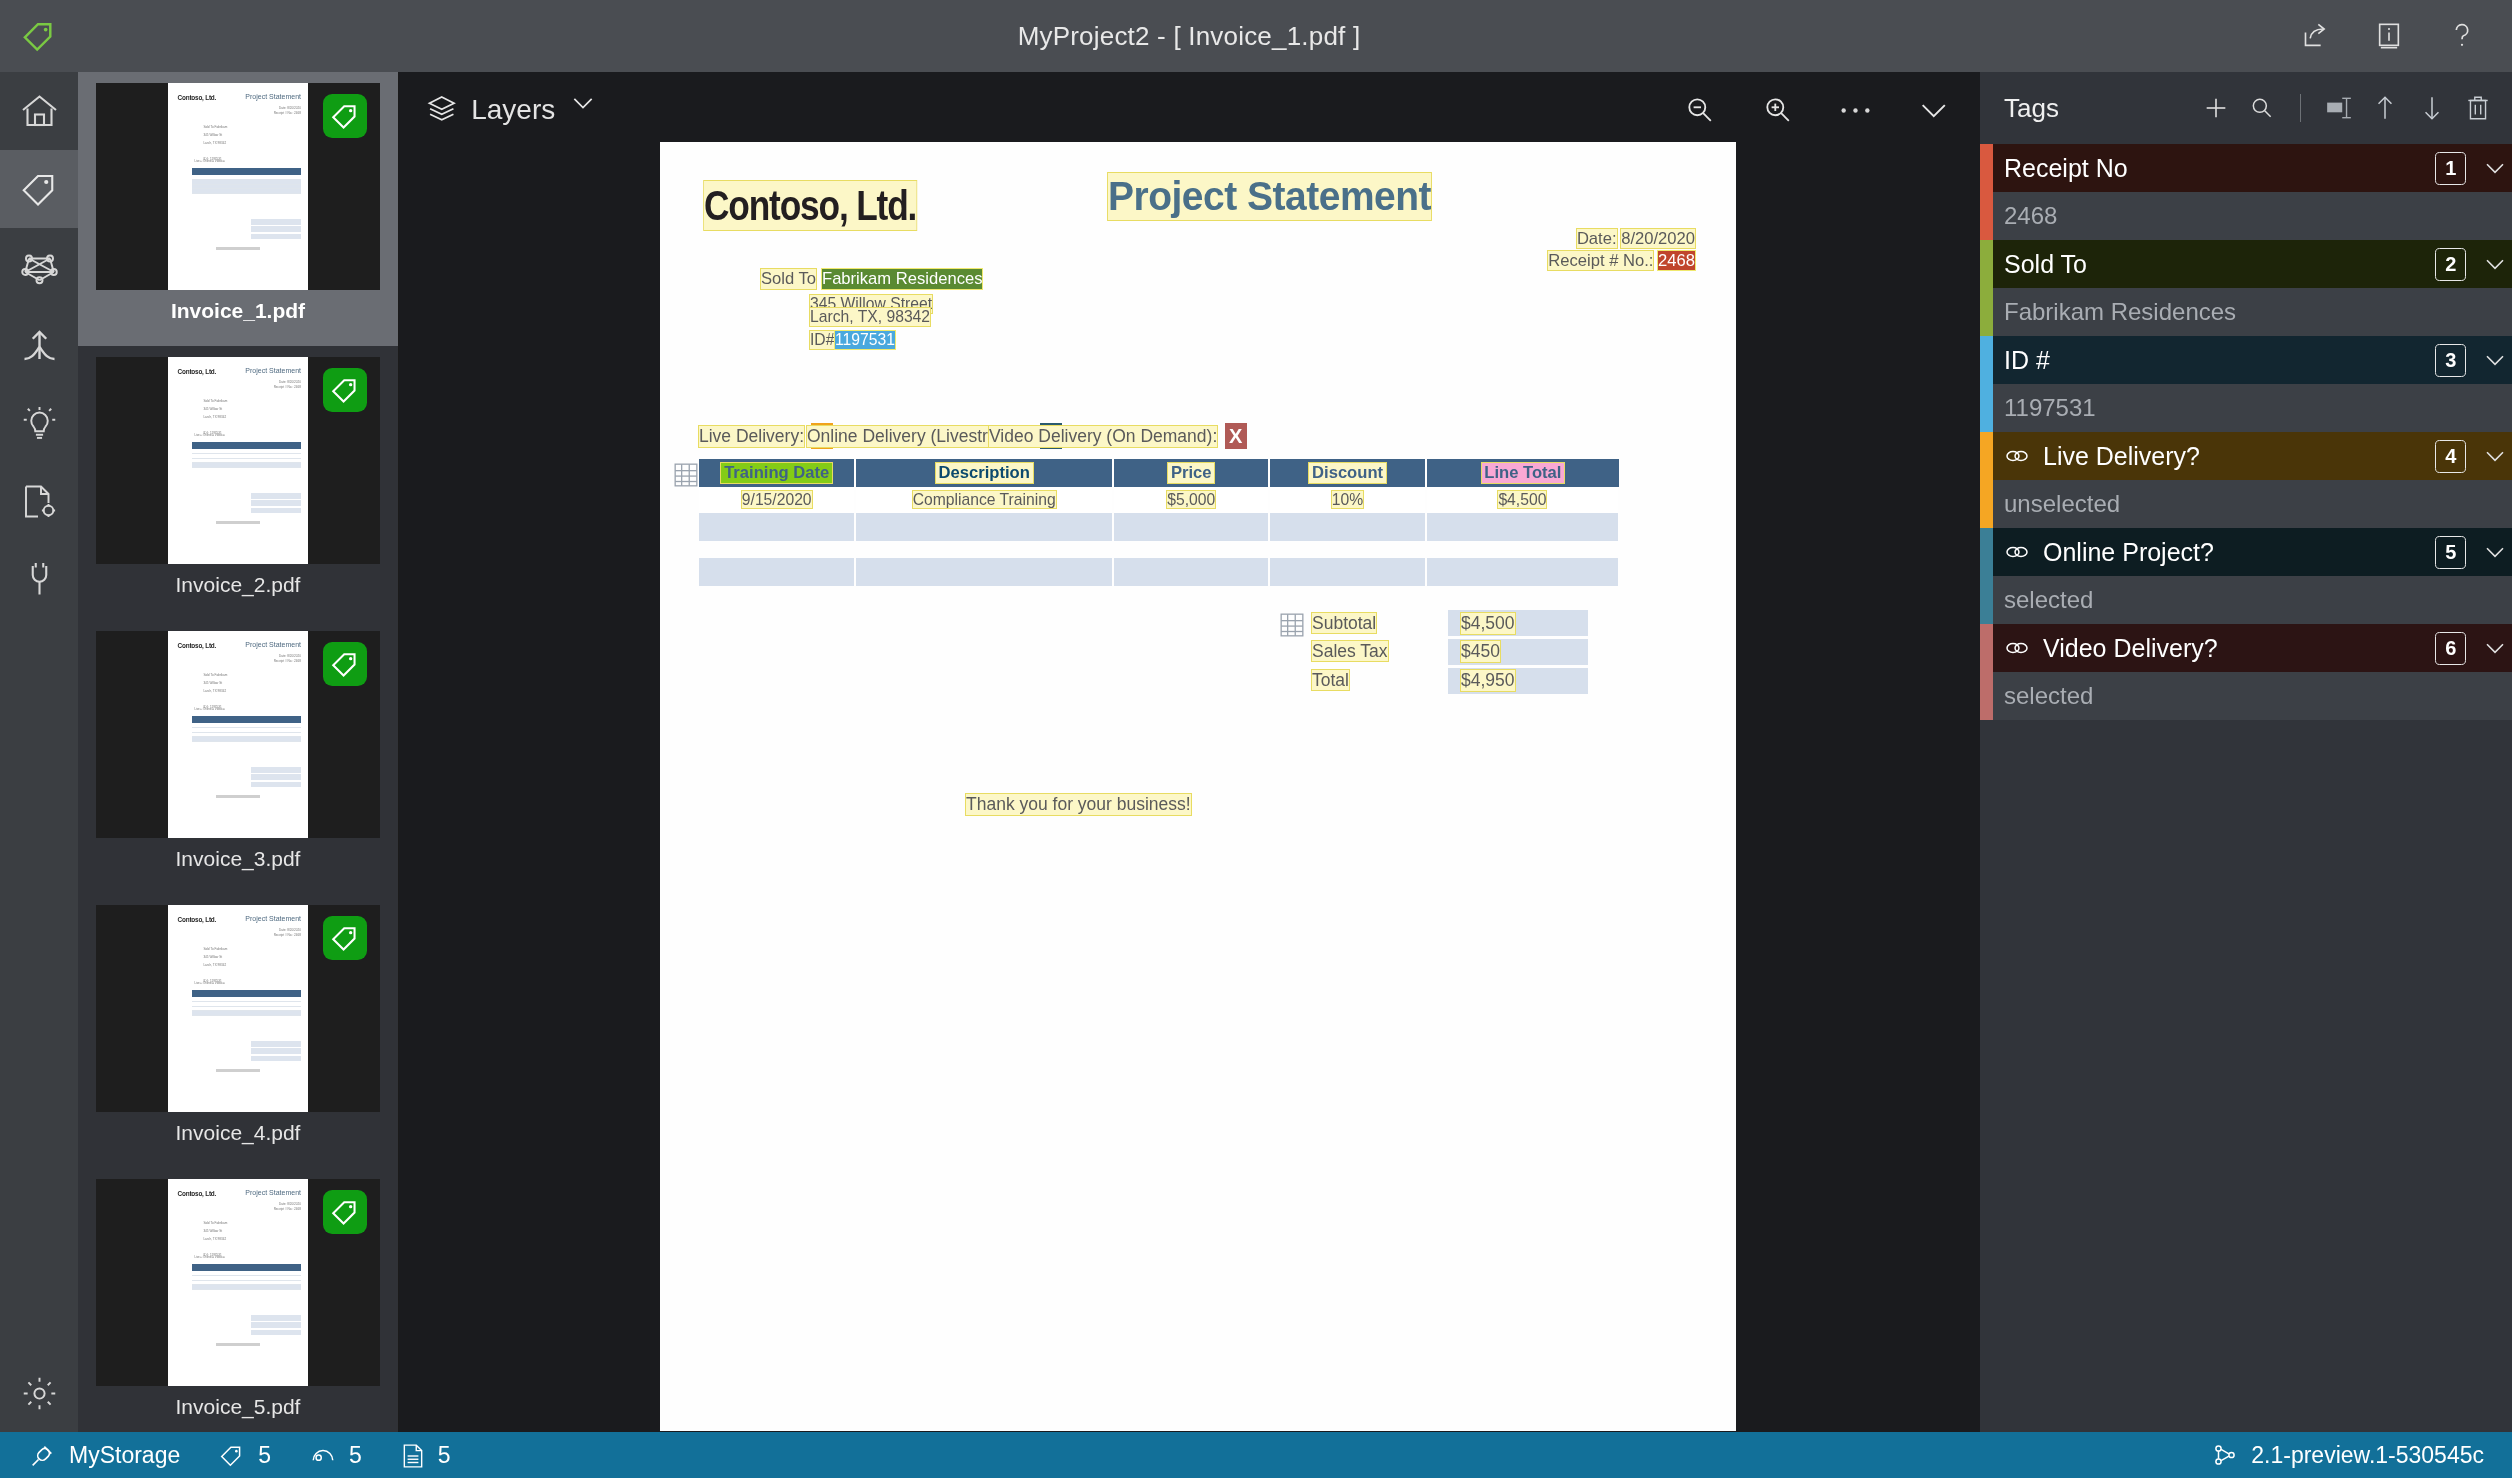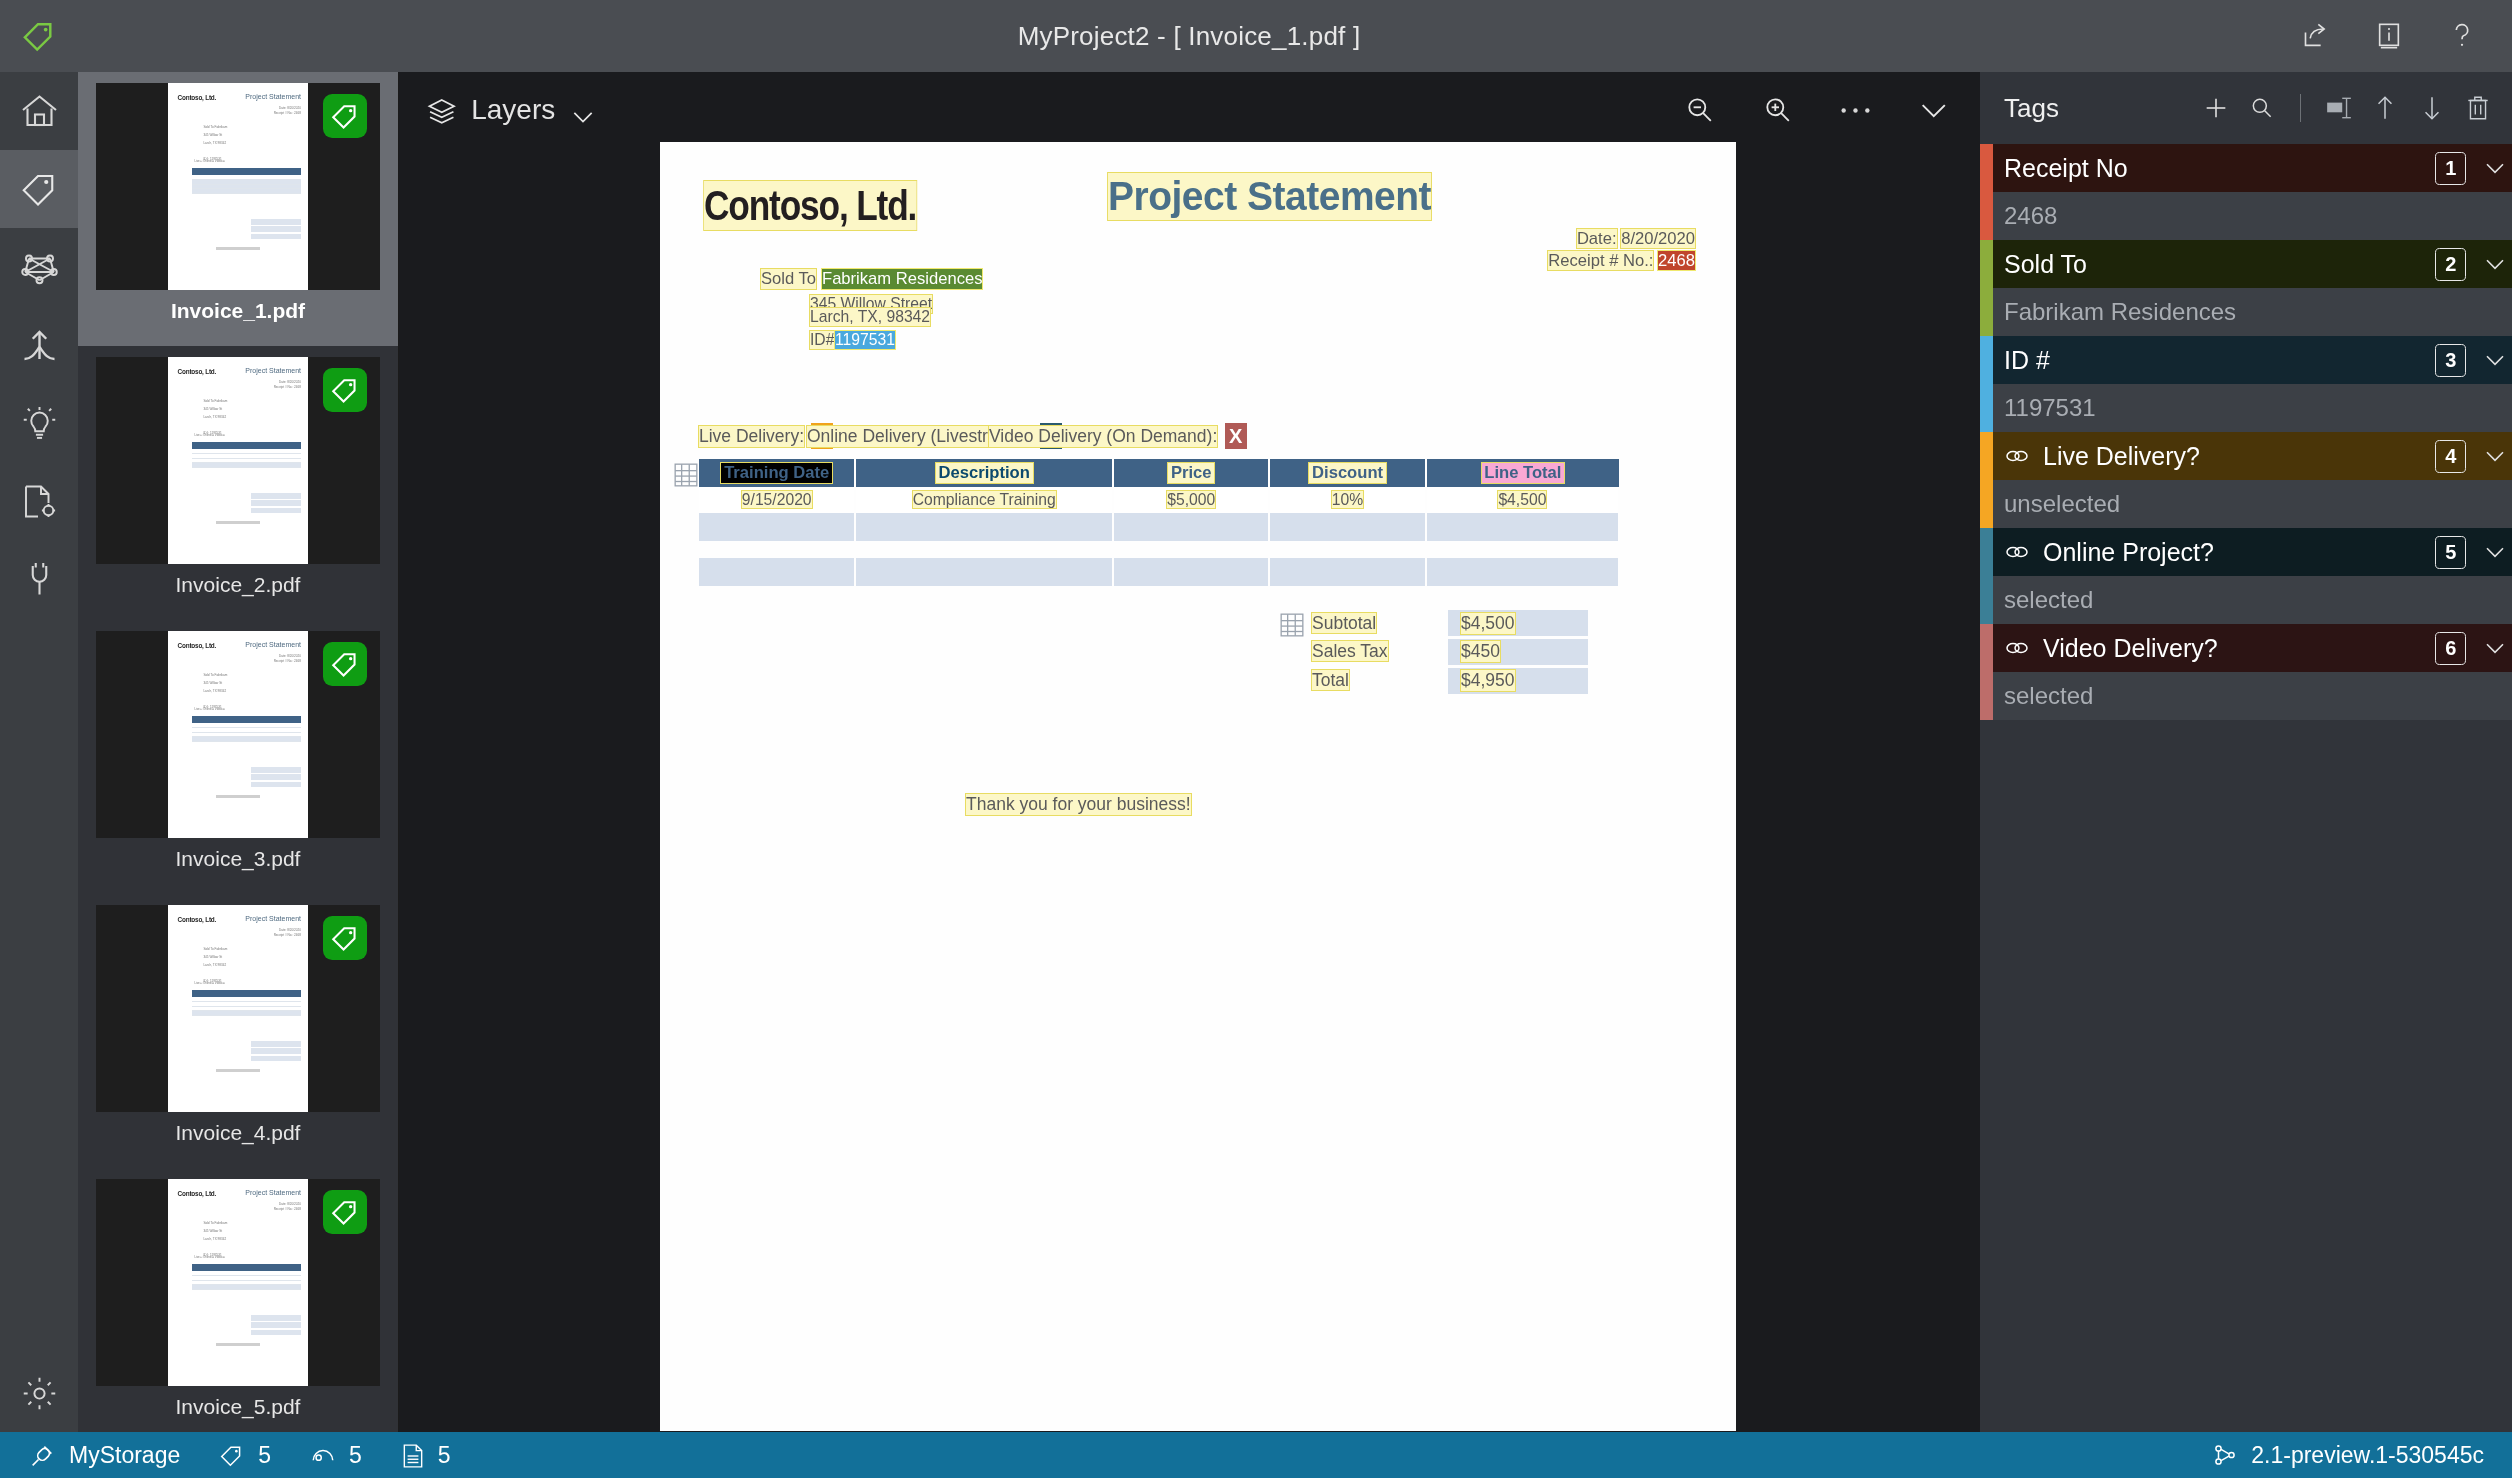--- a/index.html
+++ b/index.html
@@ -83,21 +83,21 @@
 
   
   .editor {
     position: absolute; left: 399px; top: 72px; width: 1581px; height: 1360px;
     background: #1a1b1e;
   }
   .editor-toolbar {
     position: relative; width: 100%; height: 76px; display: flex; align-items: center;
     padding: 0 28px 0 28px;
   }
-  .layers-btn { display: flex; align-items: flex-end; gap: 14.7px; cursor: pointer; }
+  .layers-btn { display: flex; align-items: flex-start; gap: 14.7px; cursor: pointer; }
   .layers-label { color: #e4e4e4; font-size: 28px; }
   .toolbar-right { margin-left: auto; display: flex; align-items: center; gap: 41px; }
   .tool-icon { width: 37px; height: 37px; display: flex; align-items: center; justify-content: center; cursor: pointer; }
 
   
   .page {
     position: absolute; left: 261px; top: 70px; width: 1076px; height: 1289px;
     background: #fefefe;
   }
   .doc { position: absolute; left: 0; top: 0; width: 1076px; height: 1289px; font-family: "Liberation Sans", sans-serif; }
@@ -579,21 +579,21 @@
               <line x1="2" y1="13" x2="22" y2="13"></line>
               <line x1="2" y1="18" x2="22" y2="18"></line>
             <line x1="8" y1="2" x2="8" y2="22"></line>
               <line x1="15" y1="2" x2="15" y2="22"></line>
           </svg>
         </div>
         <div class="tbl">
           <table>
             <thead>
                 <tr id="tbl-head">
-                  <th style="width:17%"><span class="th-in ocr" style="background:#000000;color:#3f6286;">Training Date</span></th>
+                  <th style="width:17%"><span class="th-in ocr" style="background:#84cc16;color:#3f6286;">Training Date</span></th>
                   <th style="width:28%"><span class="th-in ocr" style="background:#fcf7c7;color:#0c4a6e;">Description</span></th>
                   <th style="width:17%"><span class="th-in ocr" style="background:#fcf7c7;color:#3f6286;">Price</span></th>
                   <th style="width:17%"><span class="th-in ocr" style="background:#fcf7c7;color:#3f6286;">Discount</span></th>
                   <th style="width:21%"><span class="th-in ocr" style="background:#f9a8d4;color:#3f6286;">Line Total</span></th>
                 </tr>
               </thead>
             <tbody id="tbl-body">
                 <tr>
                   <td><span class="ocr">9/15/2020</span></td>
                   <td><span class="ocr">Compliance Training</span></td>

